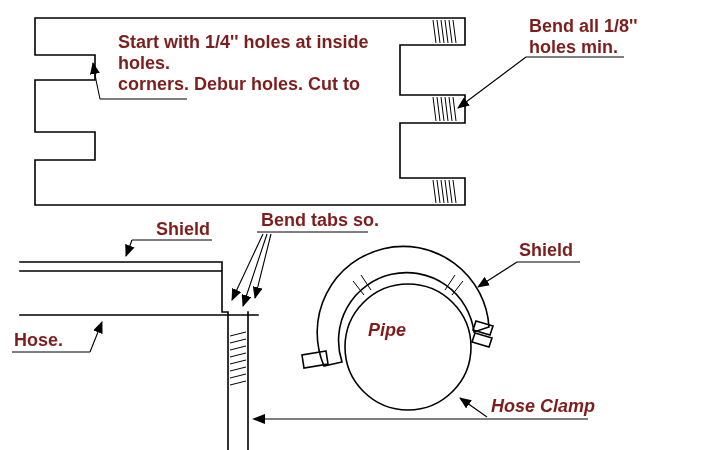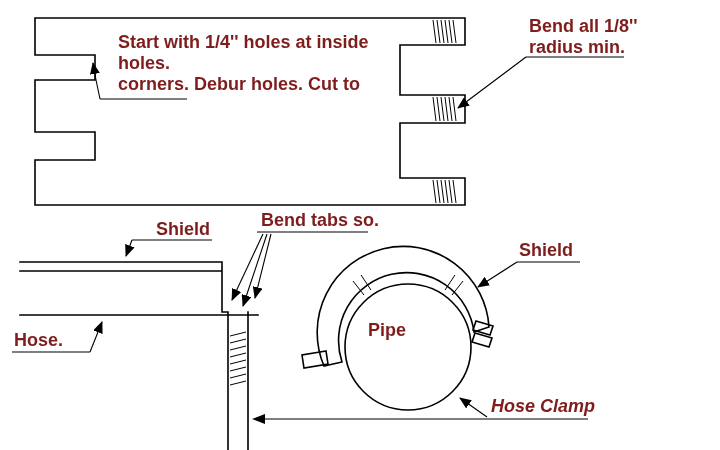--- a/index.html
+++ b/index.html
@@ -94,28 +94,28 @@
   </svg>
 
   <div class="label multiline" style="left:118px; top:32px;">
     <div>Start with 1/4'' holes at inside</div>
     <div>holes.</div>
     <div>corners. Debur holes. Cut to</div>
   </div>
 
   <div class="label multiline" style="left:529px; top:16px;">
     <div>Bend all 1/8''</div>
-    <div>radius min.</div>
+    <div>holes min.</div>
   </div>
 
   <div class="label" style="left:156px; top:220px;">Shield</div>
 
   <div class="label" style="left:261px; top:211px;text-align:center;">Bend tabs so.</div>
 
   <div class="label" style="left:14px; top:331px;">Hose.</div>
 
-  <div class="label" style="left:368px; top:321px;">Pipe</div>
+  <div class="label" style="left:368px; top:321px;font-style:italic;">Pipe</div>
 
   <div class="label" style="left:519px; top:241px;">Shield</div>
 
   <div class="label" style="left:491px; top:397px;font-style:italic;">Hose Clamp</div>
 
 </div>
 
 </body></html>

